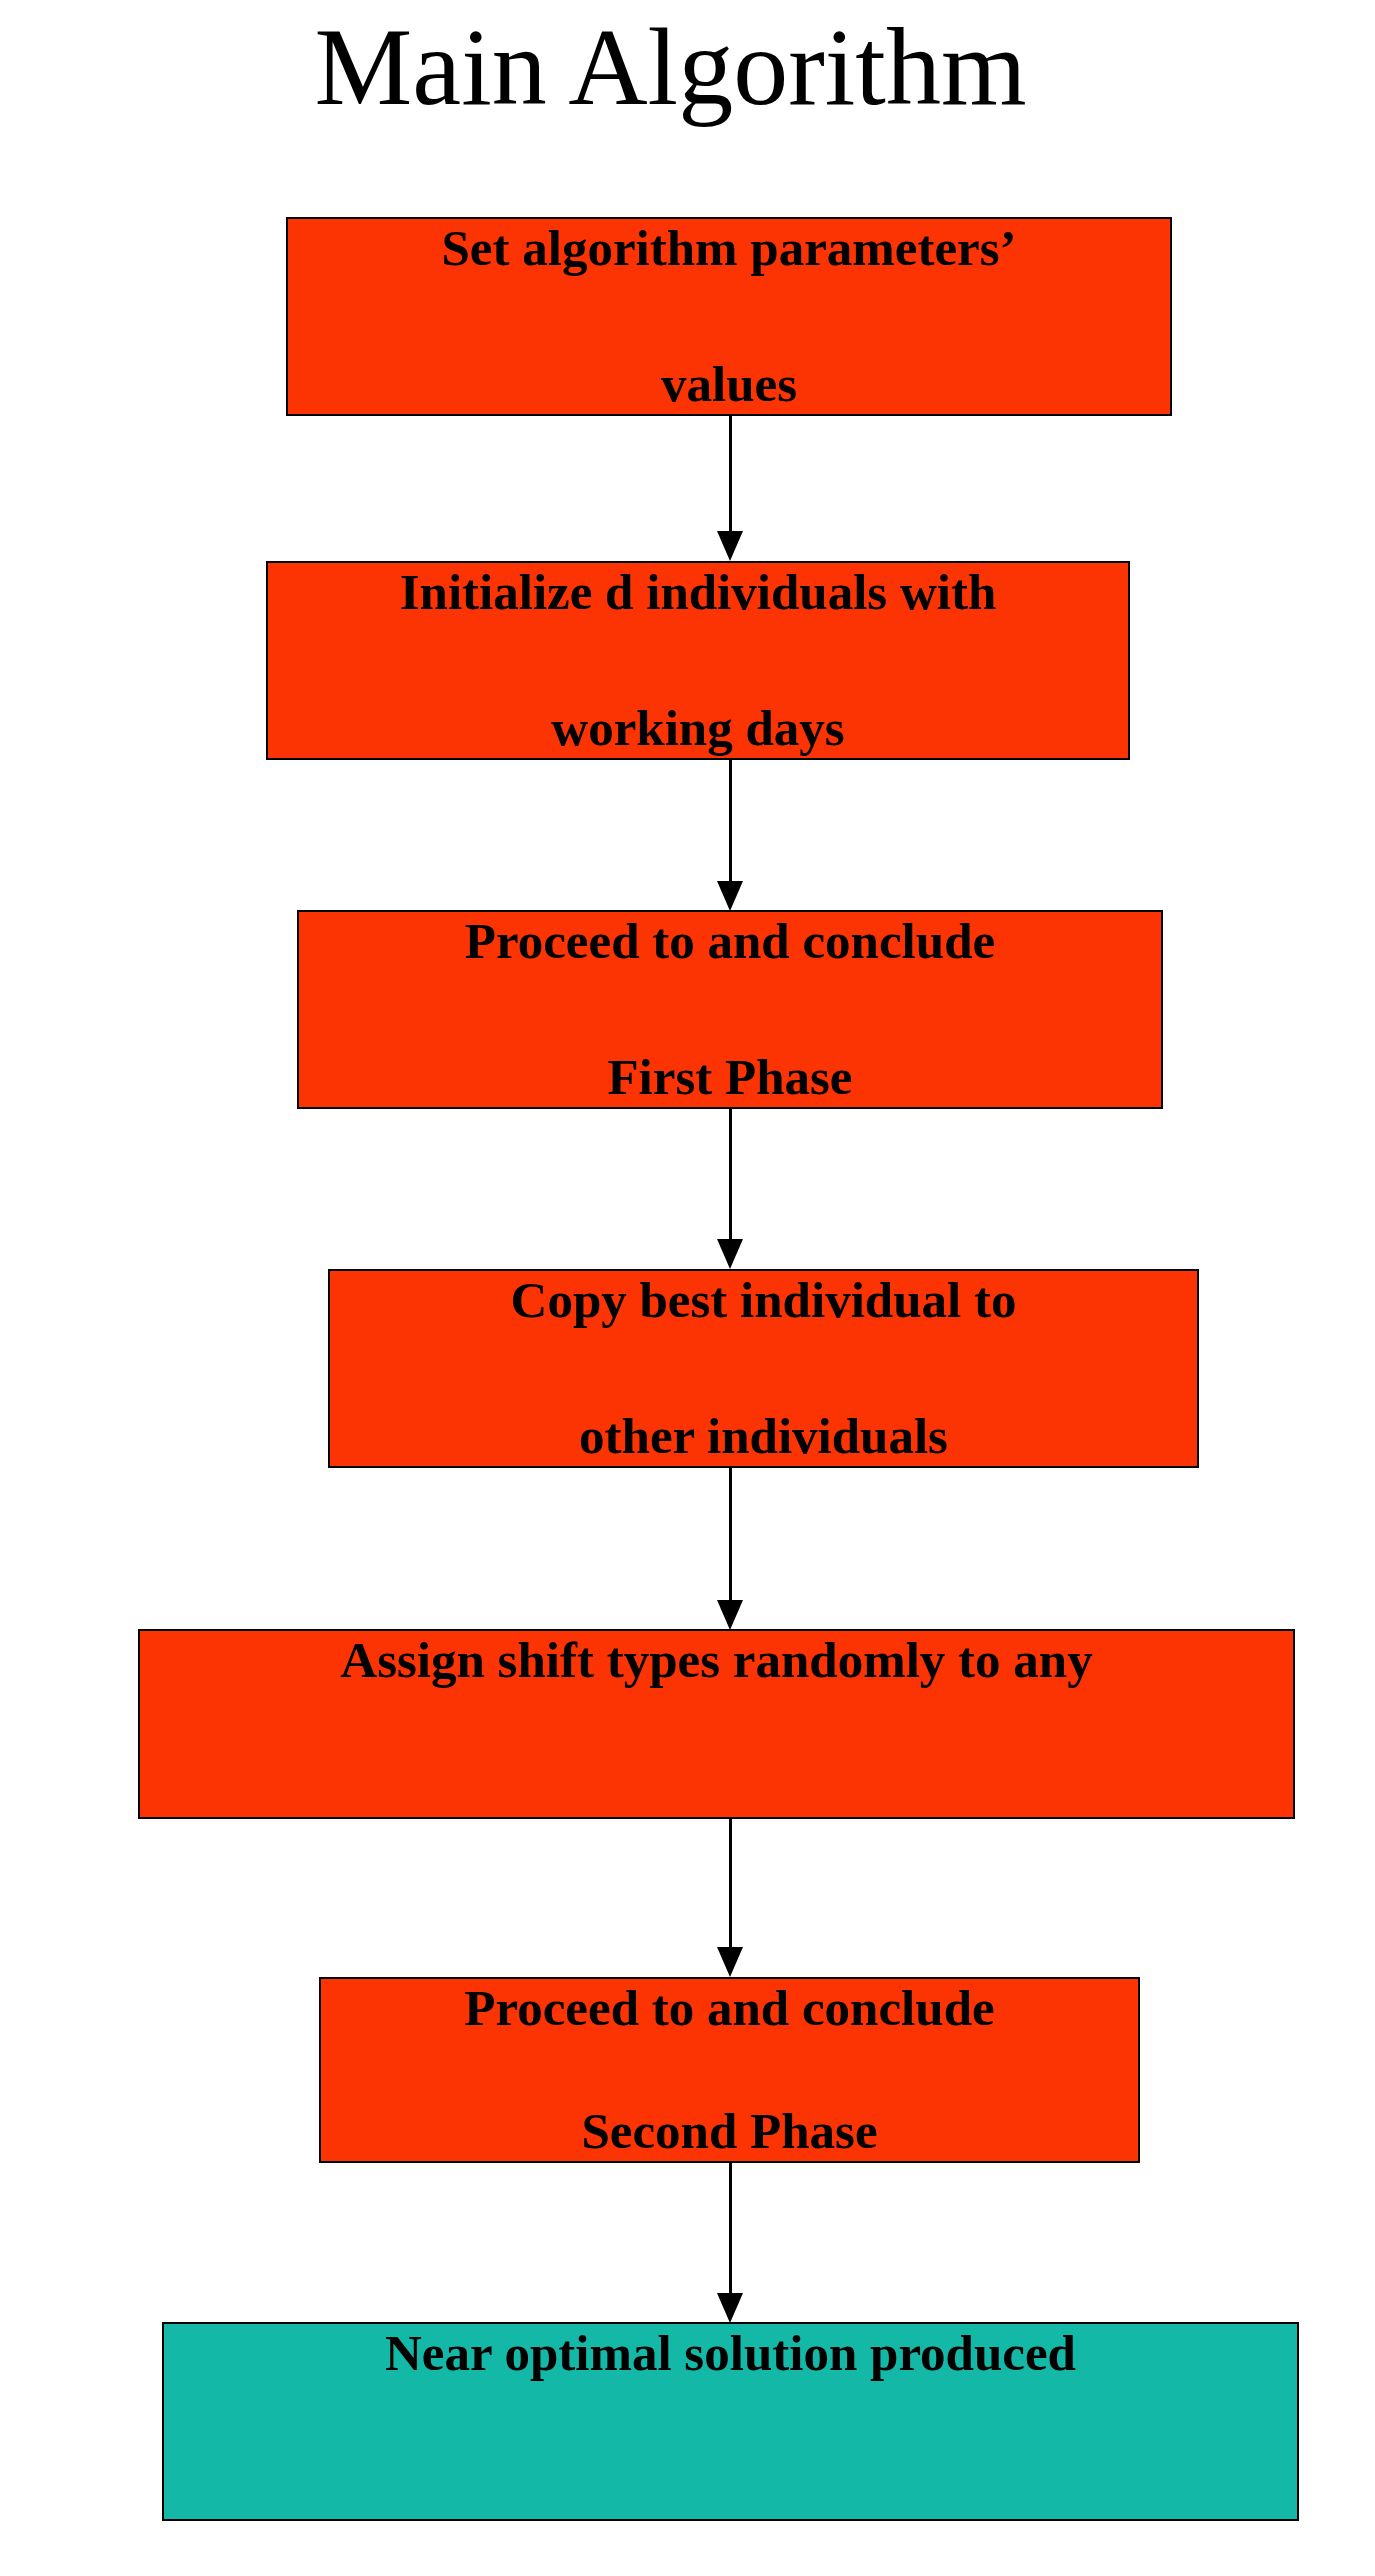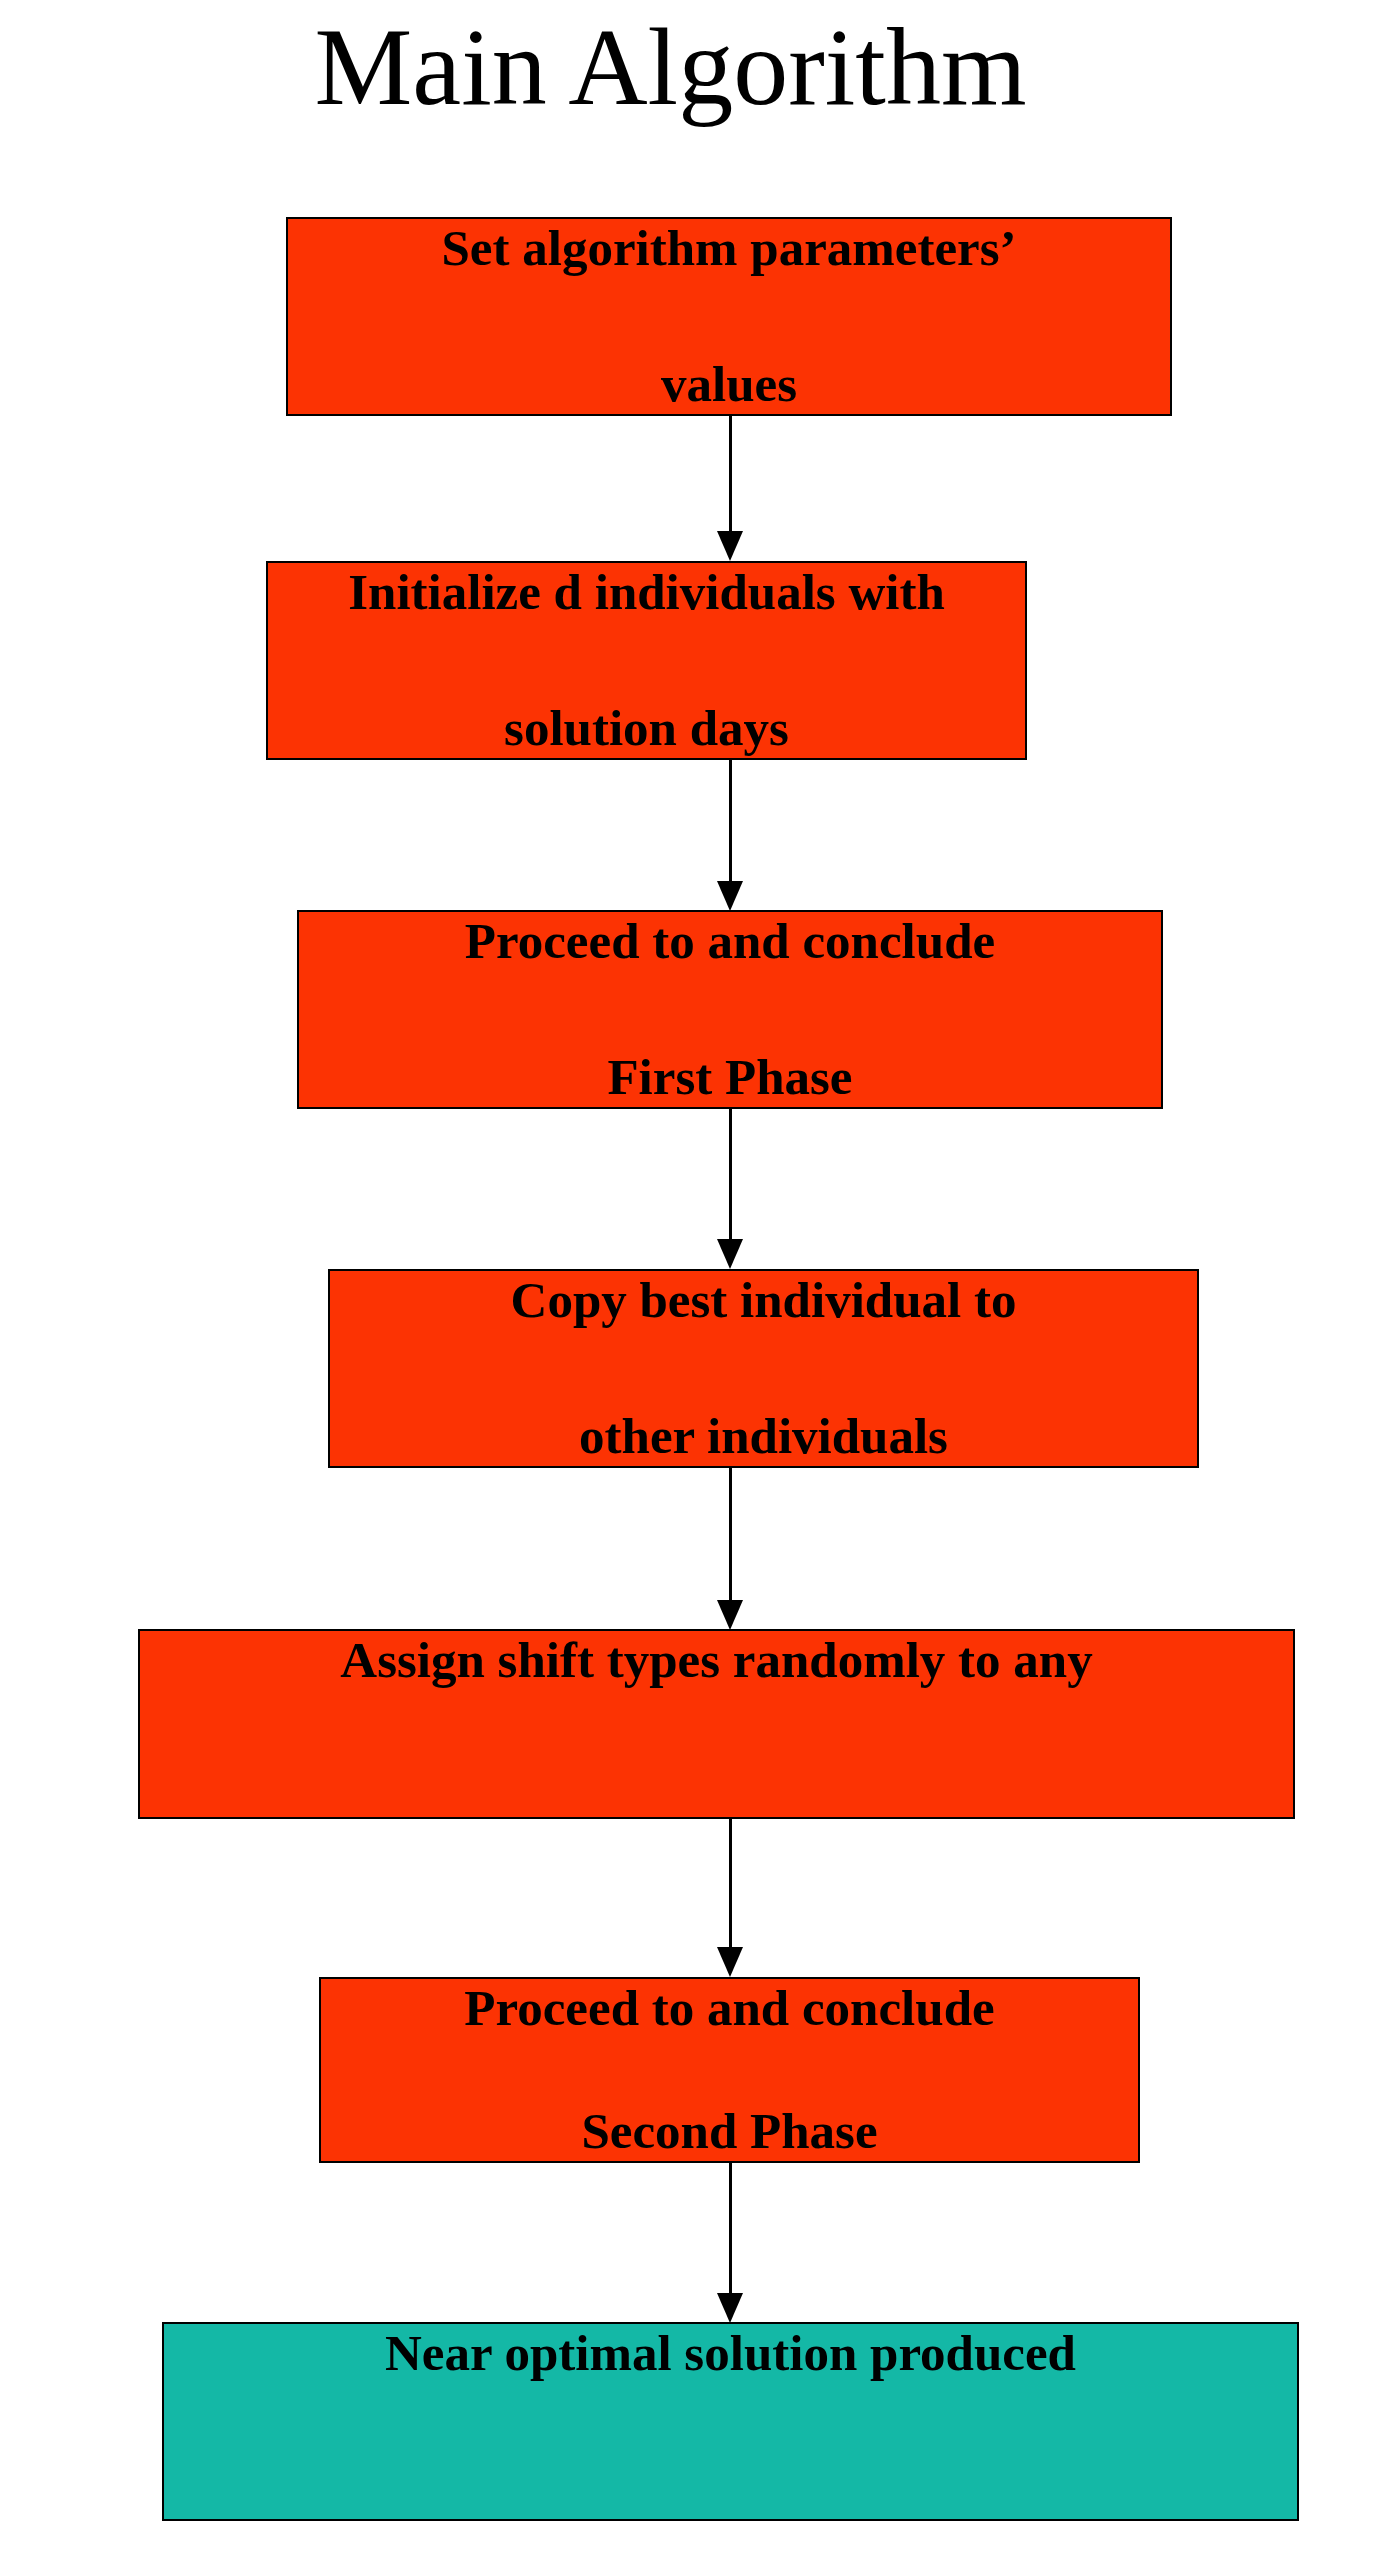--- a/index.html
+++ b/index.html
@@ -79,23 +79,23 @@
 </head>
 <body>
 
 <div id="canvas">
   <div class="title">Main Algorithm</div>
   <div id="nodes-layer">
       <div class="node" style="left: 286px; top: 217px; width: 886px; height: 199px; font-size: 51px; background: rgb(252, 51, 3); border-color: rgb(0, 0, 0); color: rgb(0, 0, 0);">
         <span class="line">Set algorithm parameters’</span>
         <span class="line">values</span>
       </div>
-      <div class="node" style="left: 266px; top: 561px; width: 761px; height: 199px; font-size: 51px; background: rgb(252, 51, 3); border-color: rgb(0, 0, 0); color: rgb(0, 0, 0);">
+      <div class="node" style="left: 266px; top: 561px; width: 864px; height: 199px; font-size: 51px; background: rgb(252, 51, 3); border-color: rgb(0, 0, 0); color: rgb(0, 0, 0);">
         <span class="line">Initialize d individuals with</span>
-        <span class="line">solution days</span>
+        <span class="line">working days</span>
       </div>
       <div class="node" style="left: 297px; top: 910px; width: 866px; height: 199px; font-size: 51px; background: rgb(252, 51, 3); border-color: rgb(0, 0, 0); color: rgb(0, 0, 0);">
         <span class="line">Proceed to and conclude</span>
         <span class="line underline">First Phase</span>
       </div>
       <div class="node" style="left: 328px; top: 1269px; width: 871px; height: 199px; font-size: 51px; background: rgb(252, 51, 3); border-color: rgb(0, 0, 0); color: rgb(0, 0, 0);">
         <span class="line">Copy best individual to</span>
         <span class="line">other individuals</span>
       </div>
       <div class="node" style="left: 138px; top: 1629px; width: 1157px; height: 190px; font-size: 51px; background: rgb(252, 51, 3); border-color: rgb(0, 0, 0); color: rgb(0, 0, 0);">

